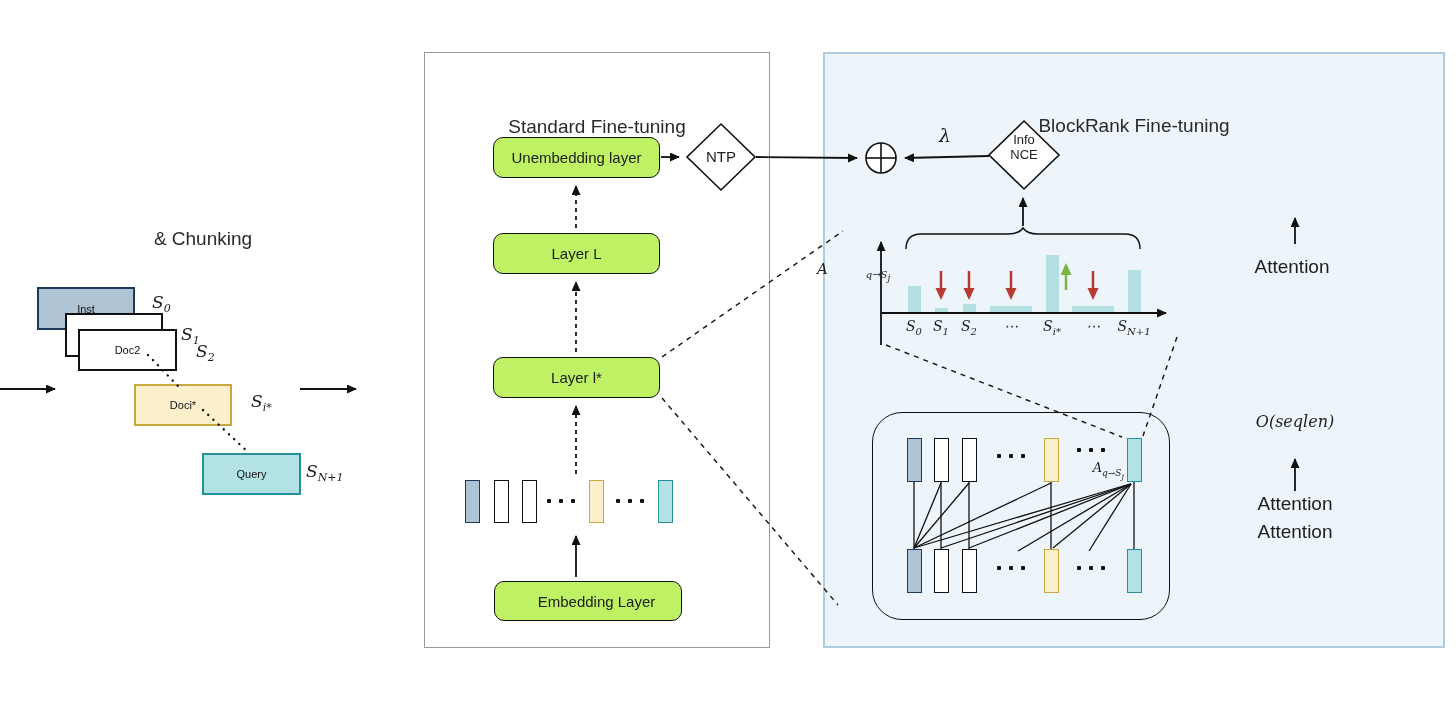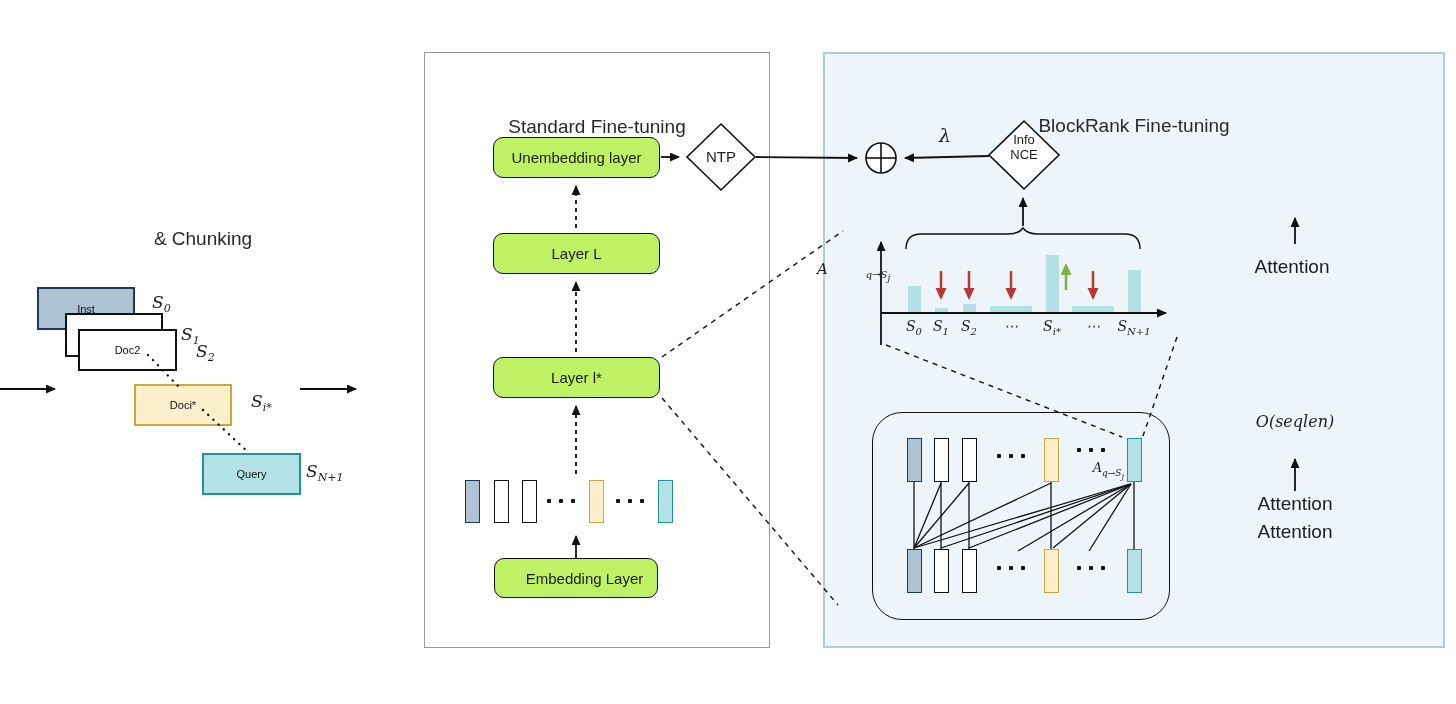--- a/index.html
+++ b/index.html
@@ -148,21 +148,21 @@
 
   <div class="rbox" style="left:493px;top:137px;width:167px;height:41px;">
     <span>Unembedding layer</span>
   </div>
   <div class="rbox" style="left:493px;top:233px;width:167px;height:41px;">
     <span>Layer L</span>
   </div>
   <div class="rbox" style="left:493px;top:357px;width:167px;height:41px;">
     <span>Layer l*</span>
   </div>
-  <div class="rbox" style="left:494px;top:558px;width:164px;height:40px;padding-left:17px;">
+  <div class="rbox" style="left:494px;top:581px;width:188px;height:40px;padding-left:17px;">
     <span>Embedding Layer</span>
   </div>
 
   <div class="dtext" style="left:691px;top:148px;width:60px;font-size:15px;">NTP</div>
 
   <div class="tok gray" style="left:465px;top:480px;"></div>
   <div class="tok" style="left:494px;top:480px;"></div>
   <div class="tok" style="left:522px;top:480px;"></div>
   <div class="dots" style="left:547px;top:499px;">
       <i></i>

